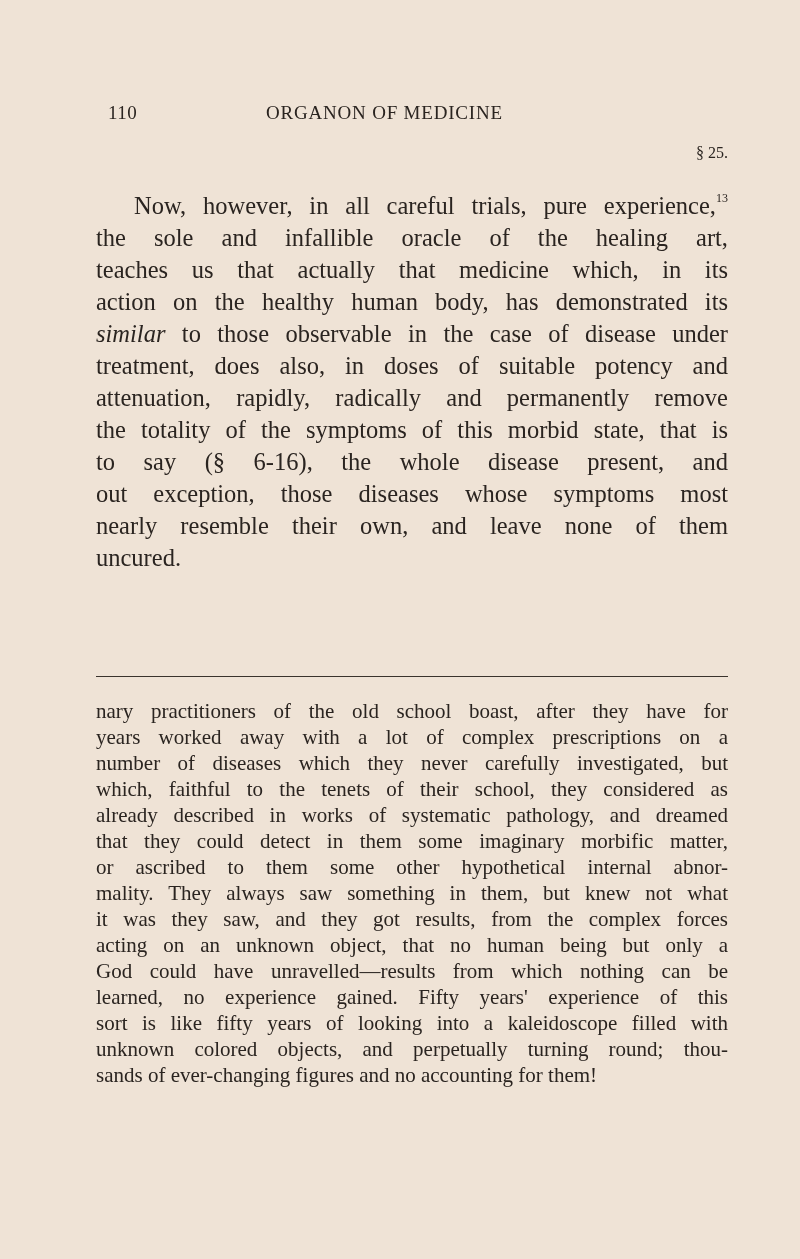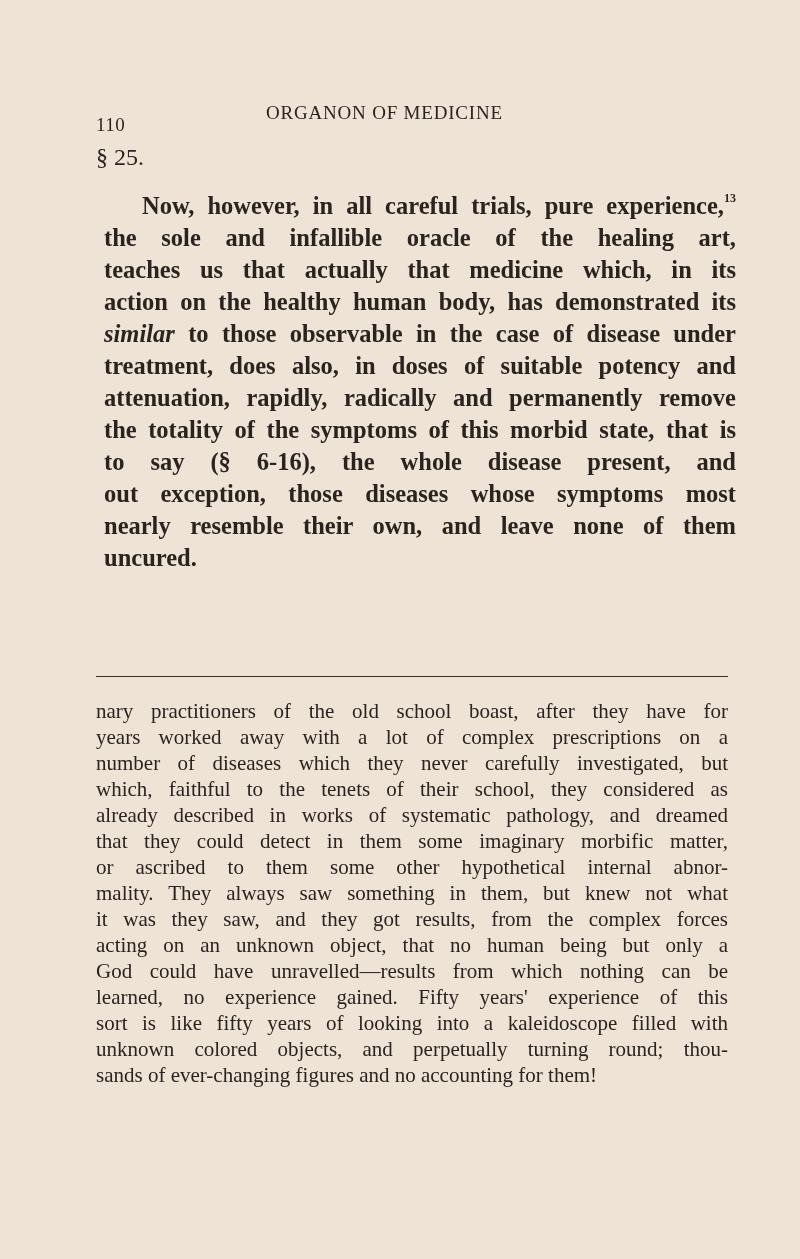--- a/index.html
+++ b/index.html
@@ -25,46 +25,44 @@
       position: absolute;
       top: 102px;
       left: 0;
       width: 632px;
       height: 24px;
       font-size: 19px;
       letter-spacing: 0.5px;
     }
     .page-number {
       position: absolute;
-      left: 0;
+      left: 12px;
       top: 0;
-      margin-top: 12px;
     }
     .running-title {
       position: absolute;
       left: 170px;
       top: 0;
       letter-spacing: 0.8px;
     }
     .section-heading {
       position: absolute;
       top: 144px;
       left: 0;
       width: 632px;
-      text-align: left;
-      font-size: 24px;
+      text-align: right;
+      font-size: 16px;
     }
     .body-text {
       position: absolute;
       top: 190px;
-      left: 8px;
+      left: 0;
       width: 632px;
       font-size: 24.5px;
       line-height: 32px;
-      font-weight: bold;
     }
     .body-line {
       display: block;
       text-align: justify;
       text-align-last: justify;
       white-space: nowrap;
       height: 32px;
     }
     .body-line.first {
       padding-left: 38px;

